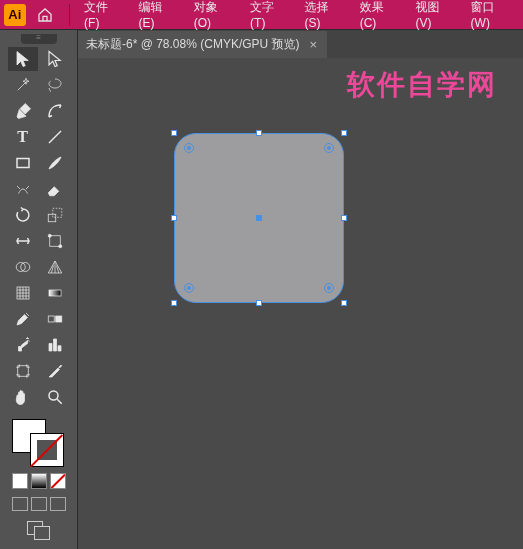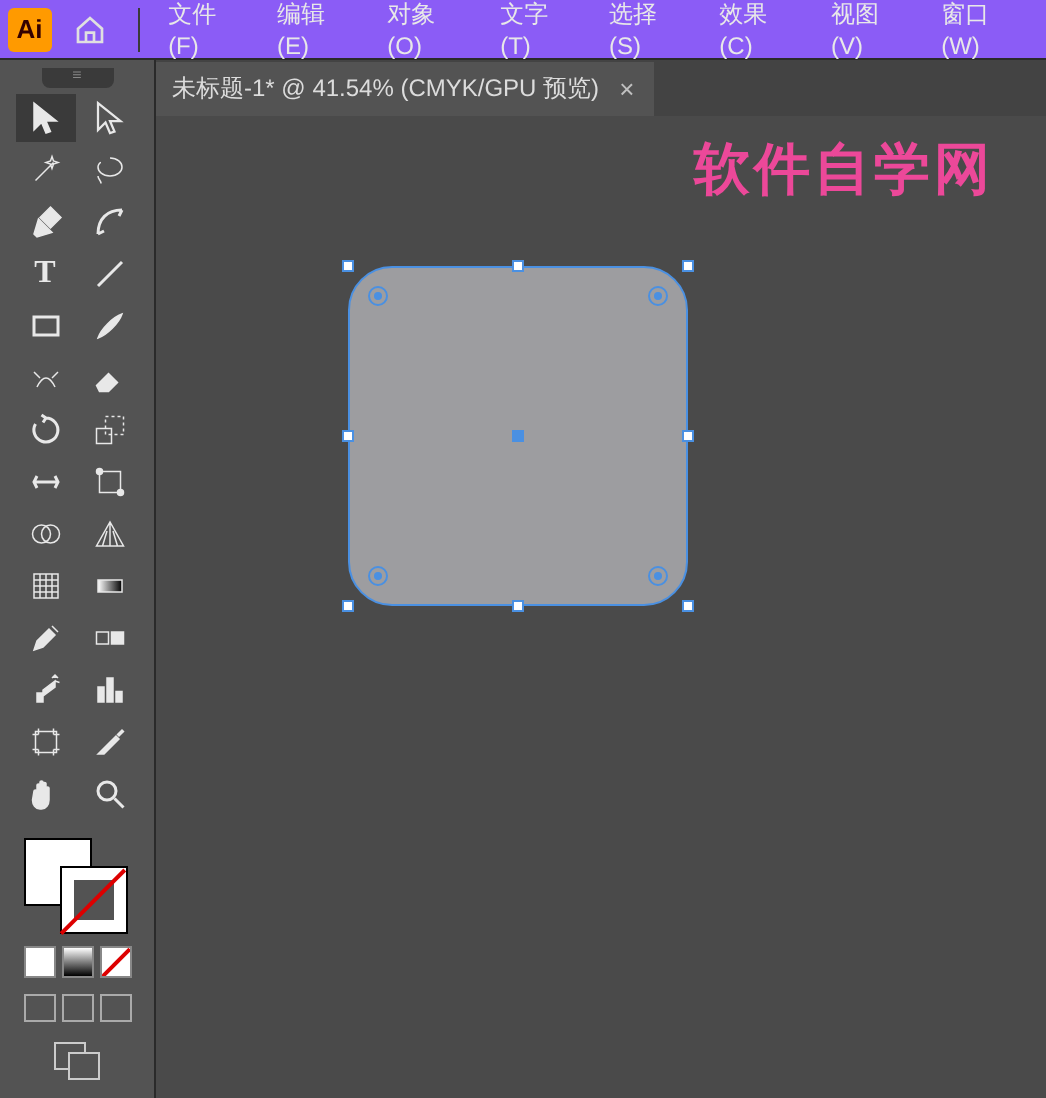--- a/index.html
+++ b/index.html
@@ -1,18 +1,18 @@
 <!DOCTYPE html>
 <html><head>
 <meta charset="utf-8">
 <style>
 * { margin: 0; padding: 0; box-sizing: border-box; font-family: "Microsoft YaHei", sans-serif; }
 body { width: 523px; height: 549px; background: #4a4a4a; overflow: hidden; }
 
-.menubar { height: 30px; background: #8b5cf6; display: flex; align-items: center; padding: 0 4px; gap: 4px; border-bottom: 1px solid #2a2a2a;}
+.menubar { height: 30px; background: #be185d; display: flex; align-items: center; padding: 0 4px; gap: 4px; border-bottom: 1px solid #2a2a2a;}
 .ai-logo { width: 22px; height: 22px; background: #ff9a00; color: #330000; font-weight: bold; font-size: 13px; display: flex; align-items: center; justify-content: center; border-radius: 3px; }
 .home-icon { width: 20px; height: 20px; display: flex; align-items: center; justify-content: center; color: #e0e0e0; margin: 0 6px; }
 .menu-sep { width: 1px; height: 22px; background: #3a3a3a; margin: 0 4px; }
 .menu-item { color: #e8e8e8; font-size: 12px; padding: 2px 6px; cursor: pointer; }
 
 .tabbar { height: 28px; background: #434343; display: flex; align-items: center; margin-left: 78px; }
 .tab { background: #535353; color: #dcdcdc; font-size: 12px; padding: 5px 8px; display: flex; align-items: center; gap: 8px; }
 .tab-close { color: #c0c0c0; font-size: 13px; cursor: pointer; padding: 0 2px; }
 
 .toolbox { width: 78px; background: #535353; padding-top: 4px; display: flex; flex-direction: column; align-items: center; border-right: 1px solid #2a2a2a; position: absolute; top: 30px; left: 0; bottom: 0;}
@@ -255,21 +255,21 @@
     <div class="screen-mode"></div>
     <div class="screen-mode"></div>
     <div class="screen-mode"></div>
   </div>
 
   <div class="overlap-icon"></div>
 </div>
 
 <div class="tabbar">
   <div class="tab">
-    <span>未标题-1* @ 41.54% (CMYK/GPU 预览)</span>
+    <span>未标题-6* @ 78.08% (CMYK/GPU 预览)</span>
     <span class="tab-close">×</span>
   </div>
 </div>
 
 <div class="canvas-area">
   <div class="liner"></div>
   <div class="artboard">
     <div class="watermark">
       <div class="wm-main">软件自学网</div>
     </div>

